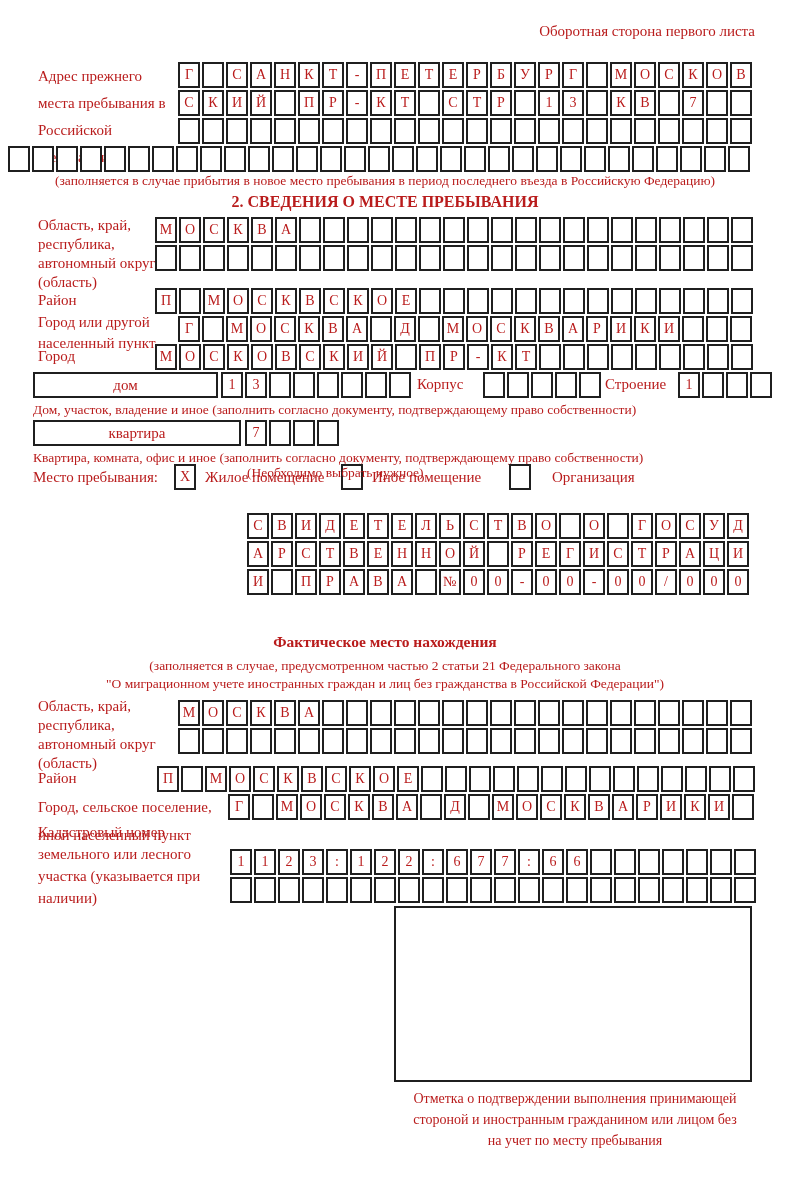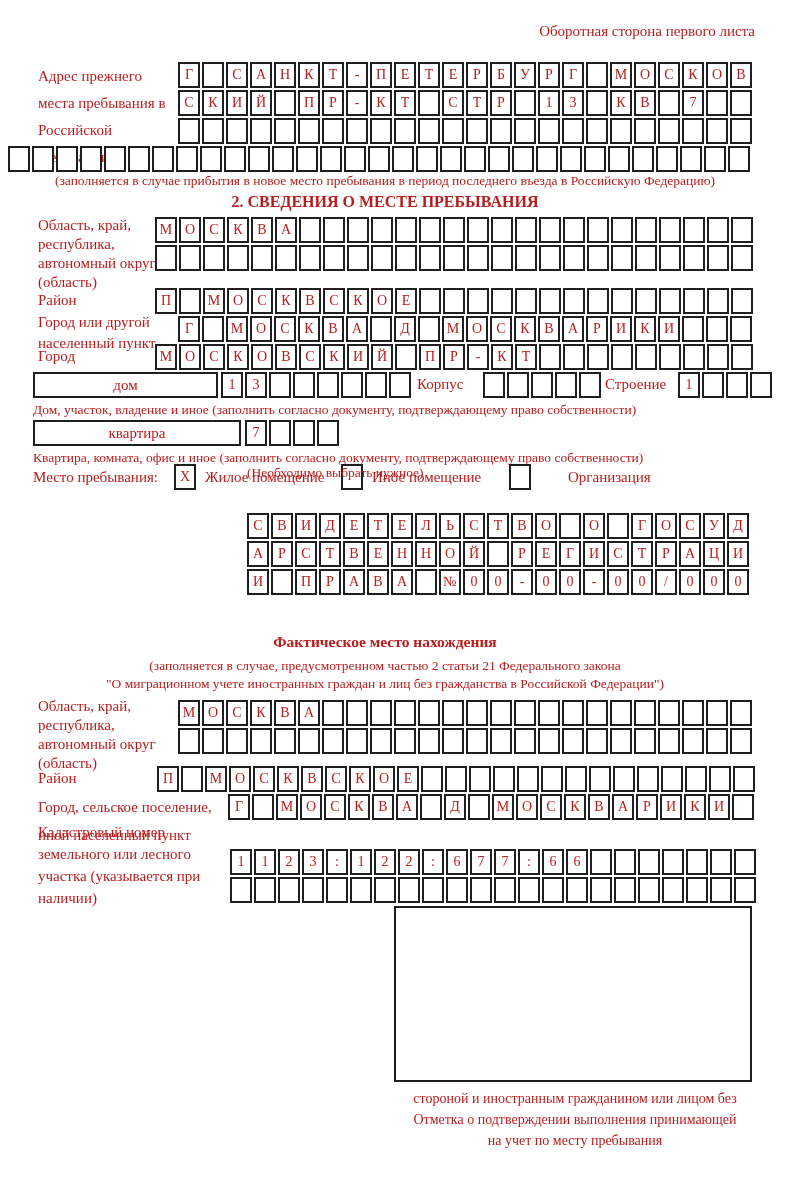--- a/index.html
+++ b/index.html
@@ -341,21 +341,21 @@
       <span class="cell">X</span>
     </div>
   <div class="lbl" style="left:205px; top:468px;">Жилое помещение</div>
   <div class="cellrow" style="left:341px; top:464px;">
       <span class="cell"></span>
     </div>
   <div class="lbl" style="left:372px; top:468px;">Иное помещение</div>
   <div class="cellrow" style="left:509px; top:464px;">
       <span class="cell"></span>
     </div>
-  <div class="lbl" style="left:568px; top:468px;text-align:center;">Организация</div>
+  <div class="lbl" style="left:552px; top:468px;text-align:center;">Организация</div>
   <div class="cap" style="left:247px; top:464px;">(Необходимо выбрать нужное)</div>
 
   <div class="cellrow" style="left:247px; top:513px;">
       <span class="cell">С</span>
       <span class="cell">В</span>
       <span class="cell">И</span>
       <span class="cell">Д</span>
       <span class="cell">Е</span>
       <span class="cell">Т</span>
       <span class="cell">Е</span>
@@ -579,18 +579,18 @@
       <span class="cell"></span>
       <span class="cell"></span>
       <span class="cell"></span>
       <span class="cell"></span>
       <span class="cell"></span>
       <span class="cell"></span>
     </div>
 
   <div class="stampbox" style="left:394px; top:906px; width:358px; height:176px;"></div>
   <div class="lbl" style="left:380px; top:1088px; width:390px; text-align:center; font-size:14px; line-height:21px;">
+    <div>Отметка о подтверждении выполнения принимающей</div>
     <div>стороной и иностранным гражданином или лицом без</div>
-    <div>Отметка о подтверждении выполнения принимающей</div>
     <div>на учет по месту пребывания</div>
   </div>
 
 </div>
 
 </body></html>

